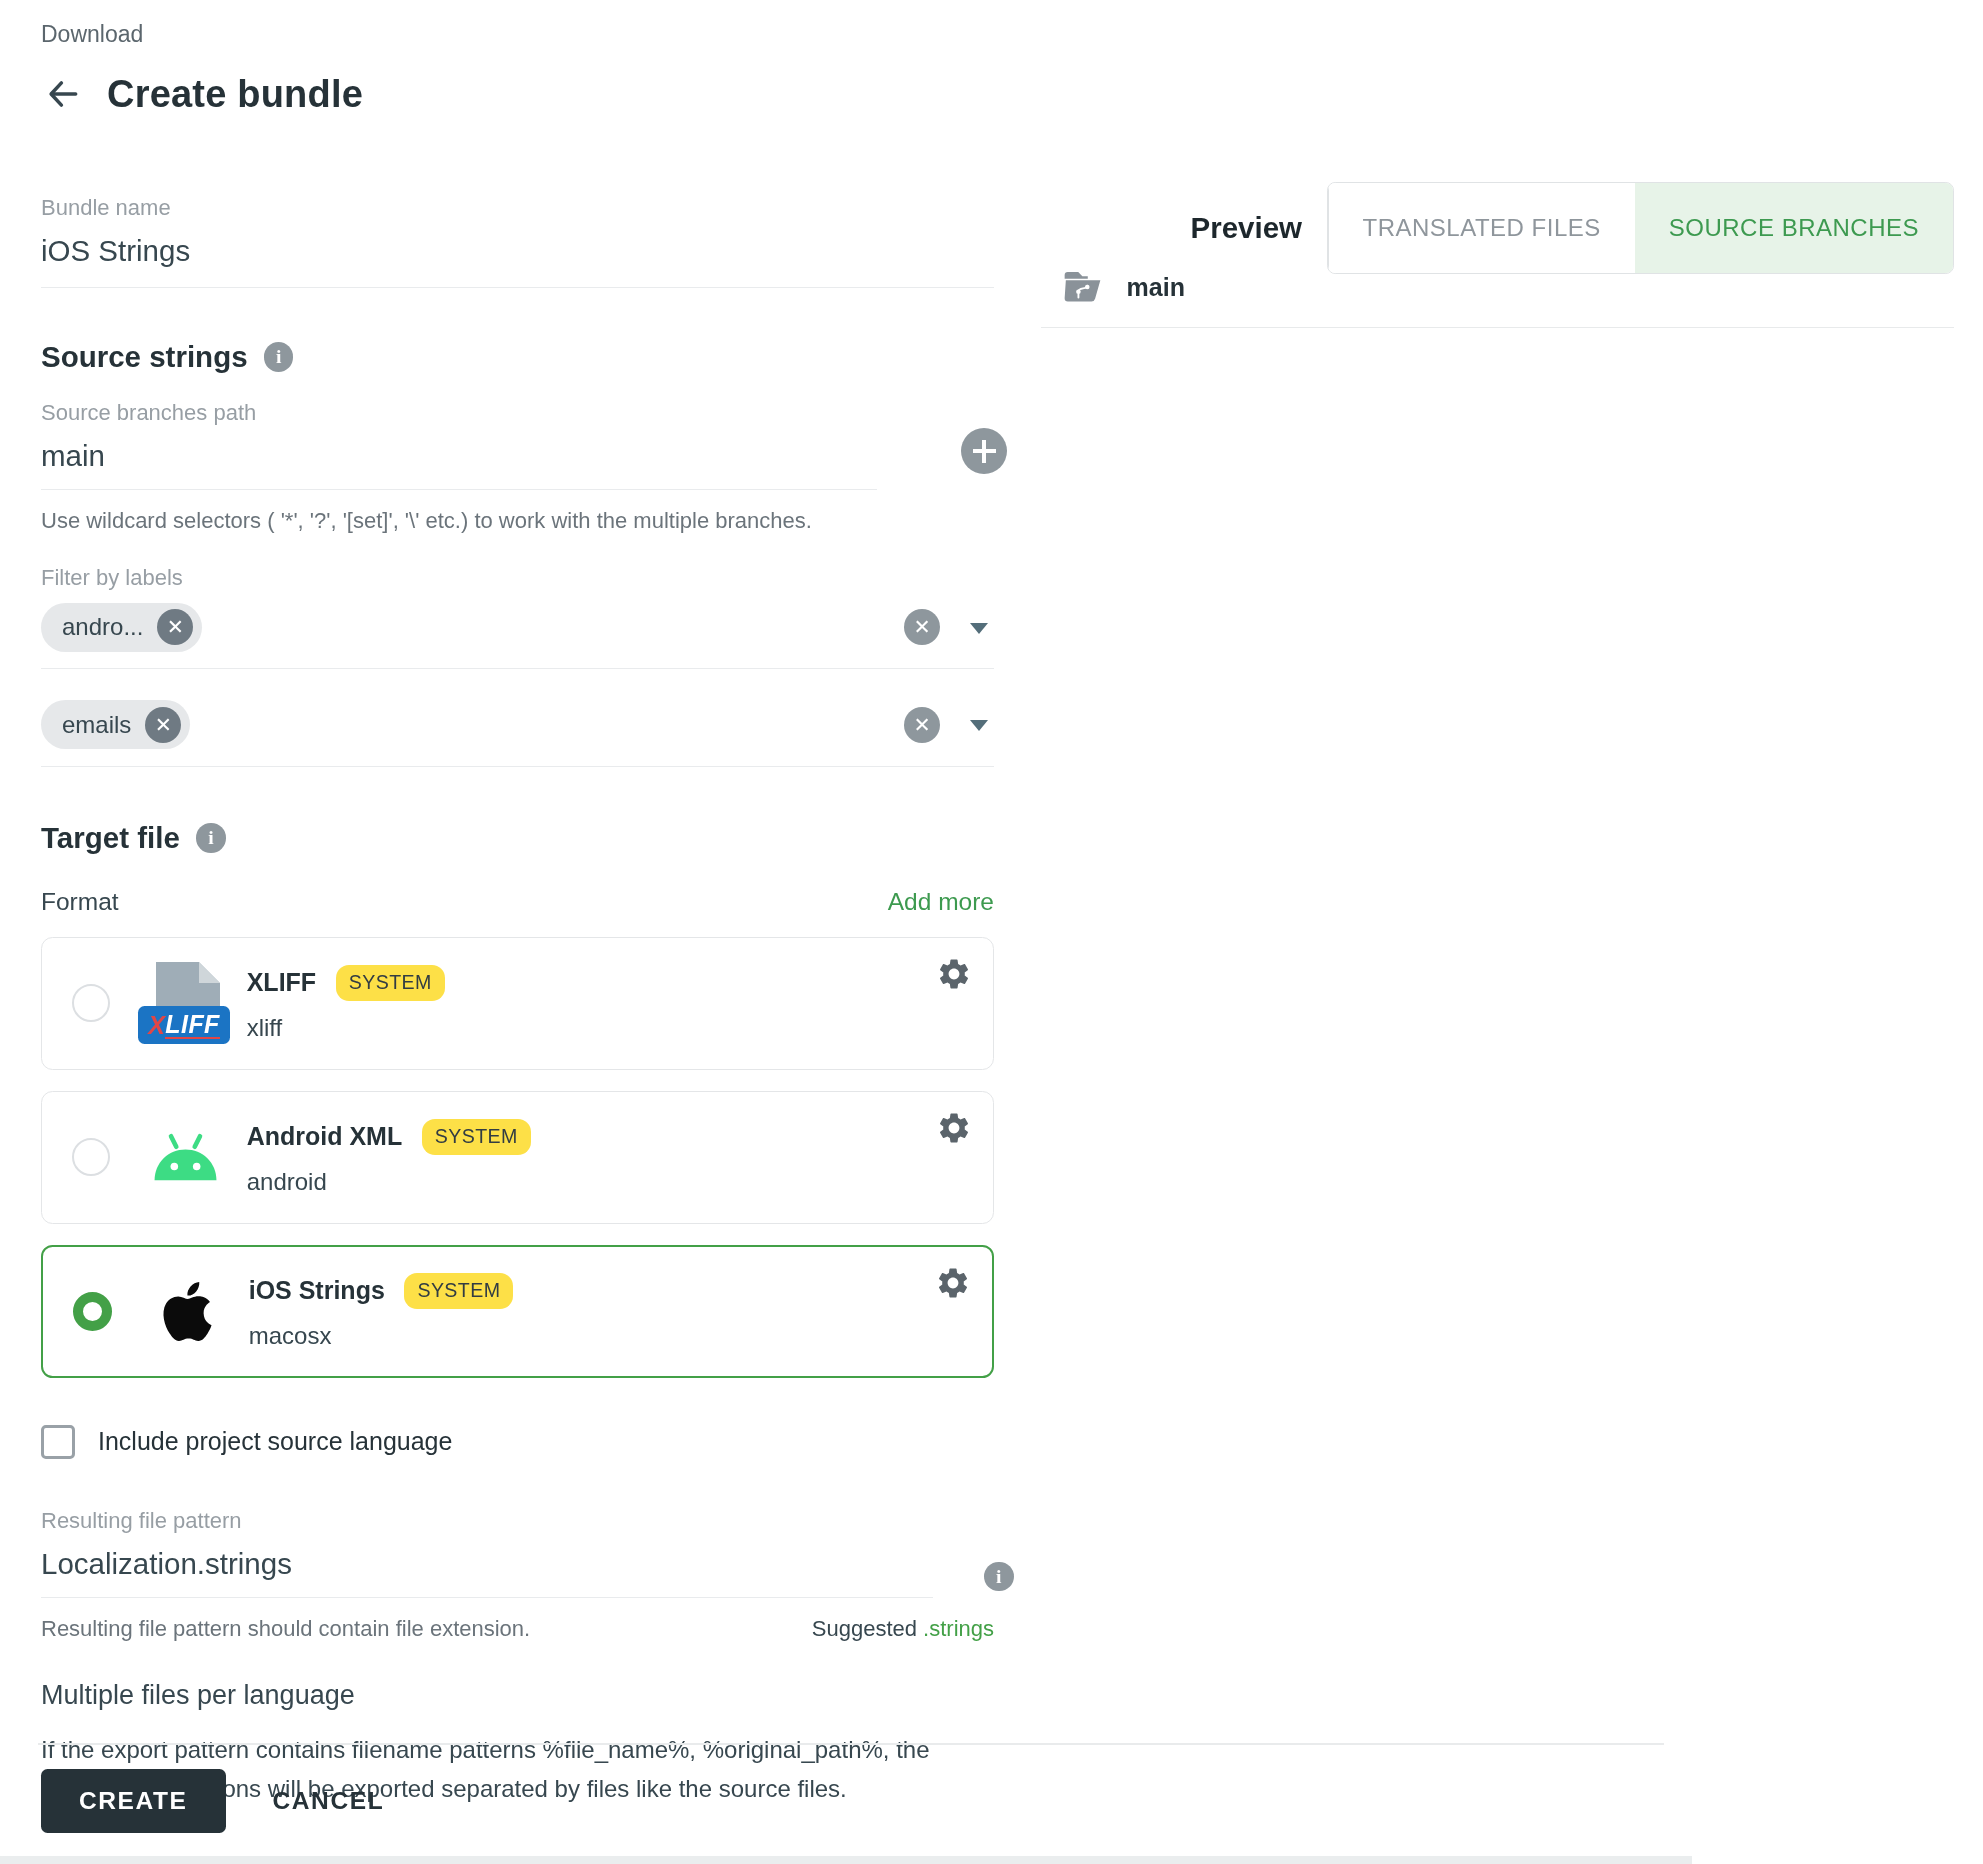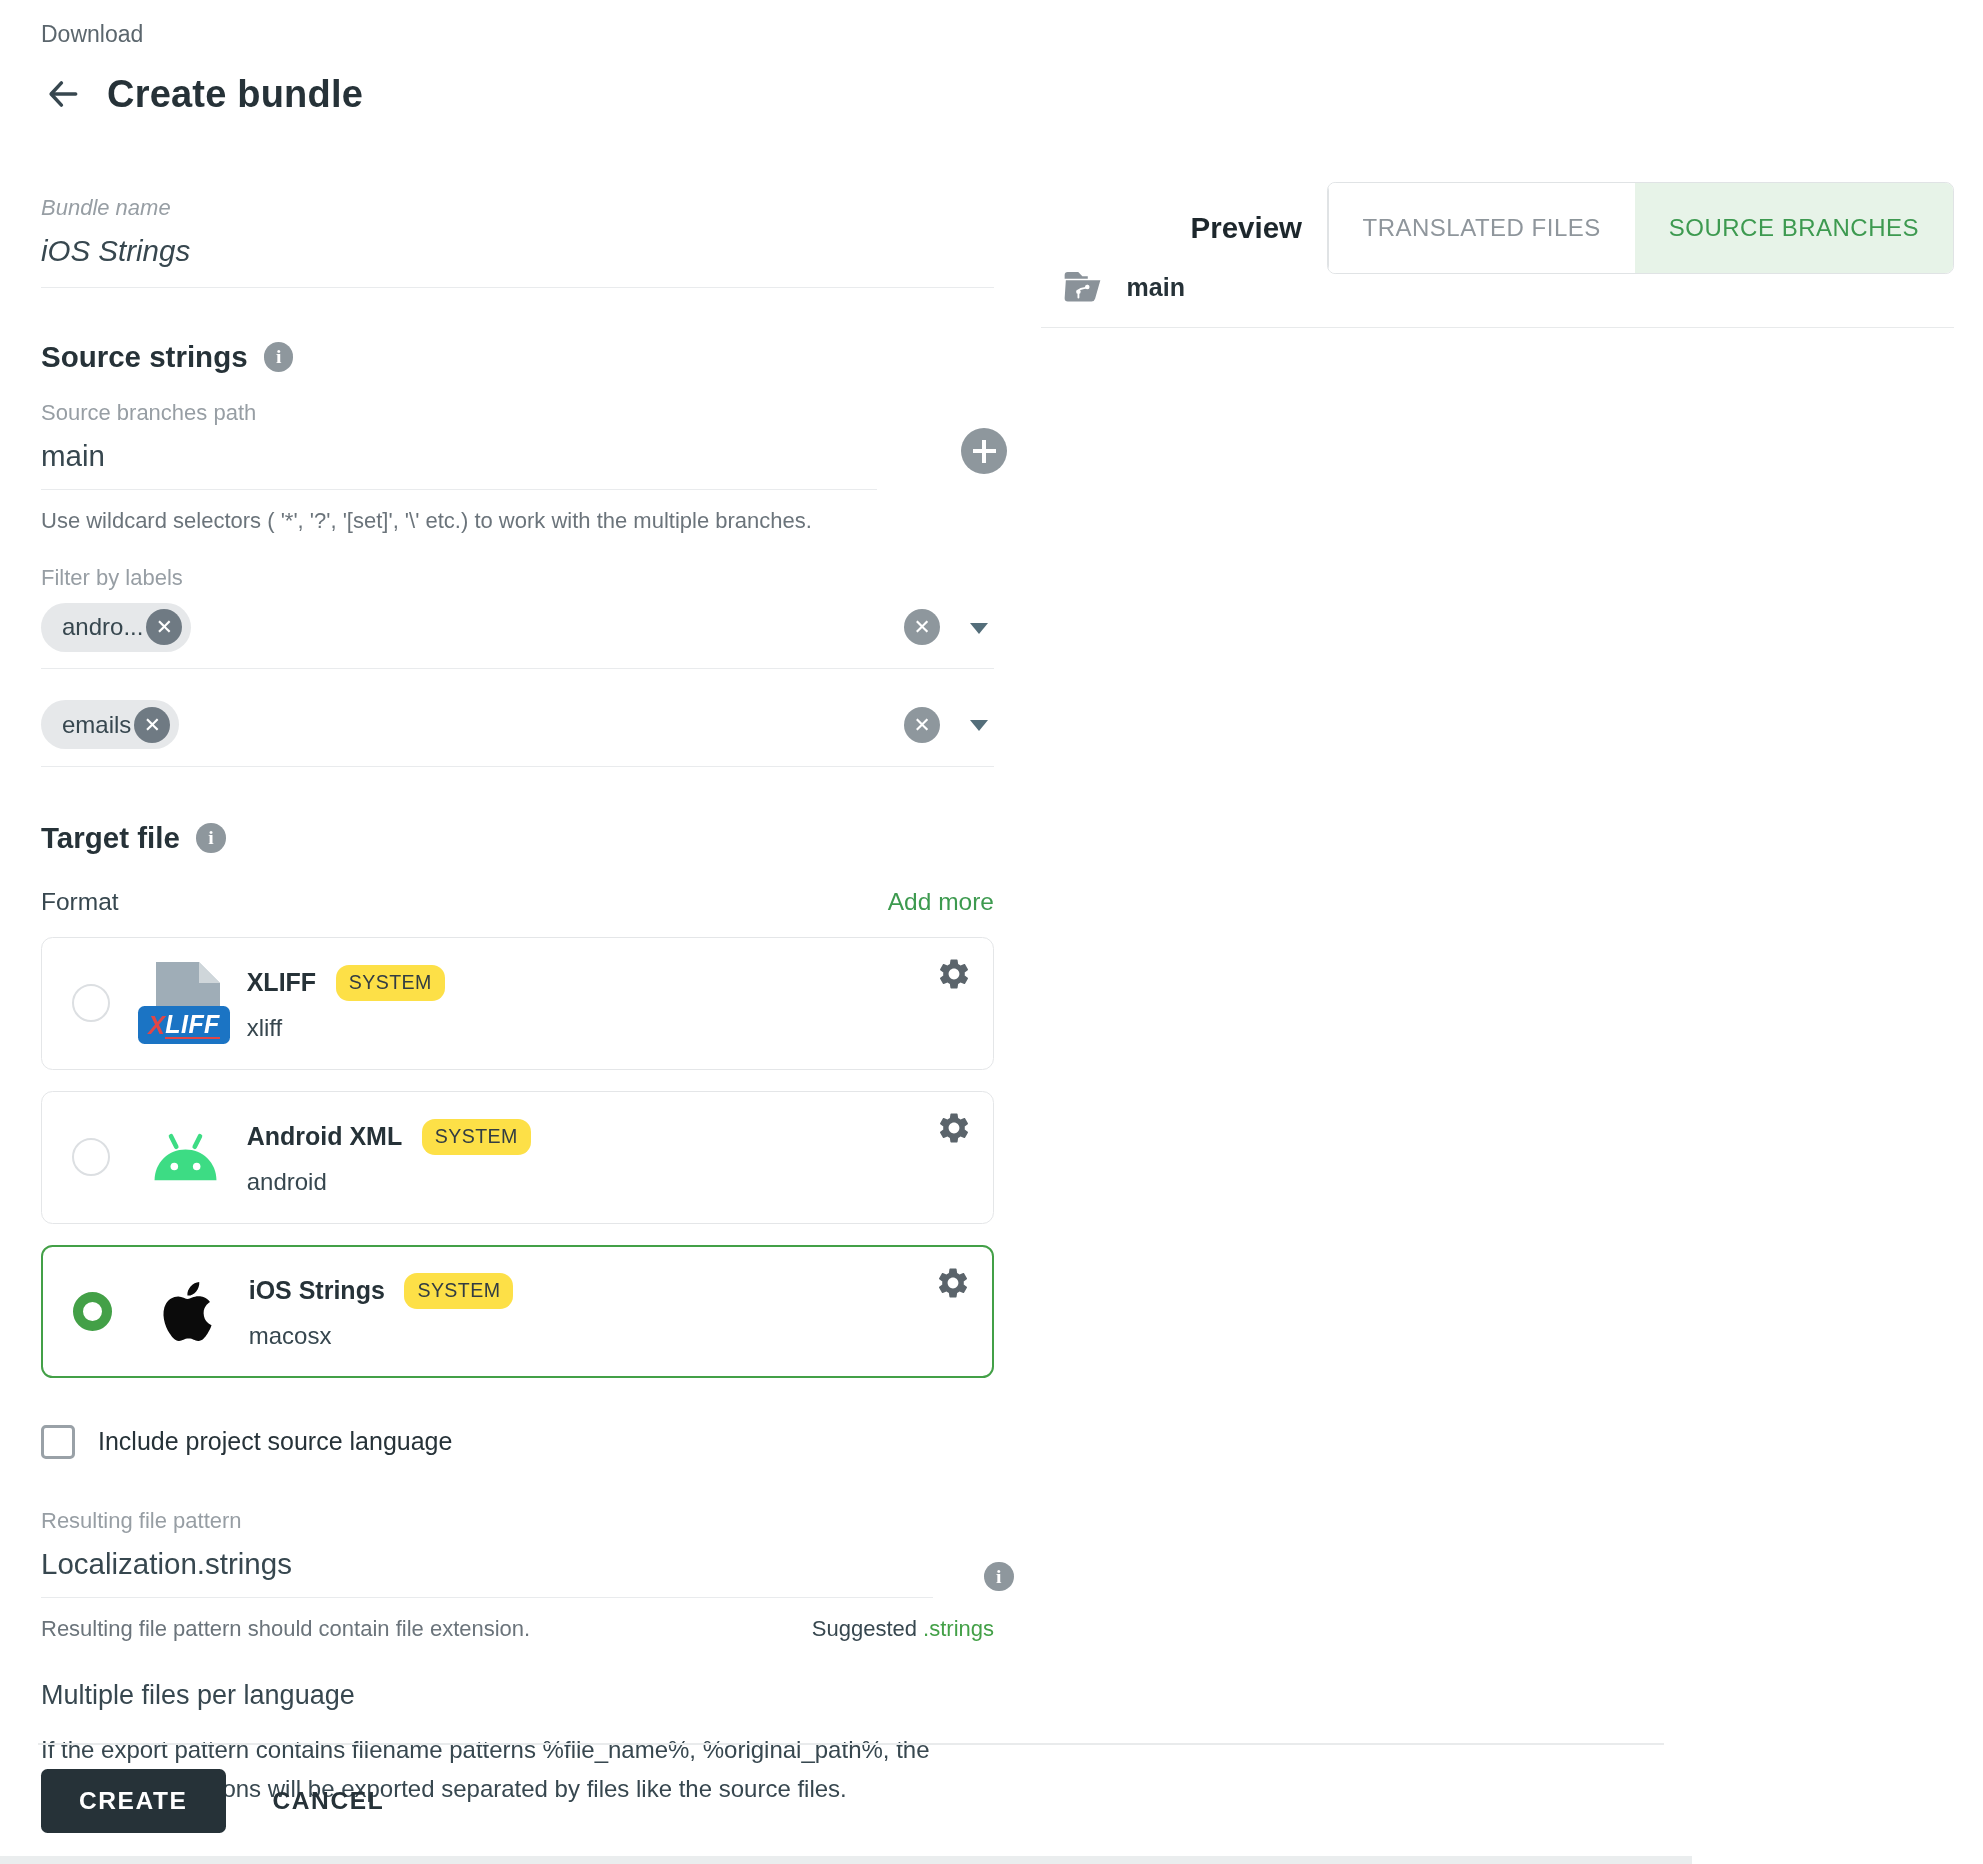--- a/index.html
+++ b/index.html
@@ -14,41 +14,41 @@
   .title-row { display:flex; align-items:center; gap:23px; margin-top:24.5px; }
   .back-arrow { width:43px; height:43px; display:flex; align-items:center; justify-content:center;
     cursor:pointer; color:#37474f; }
   .back-arrow svg { width:38px; height:38px; }
   .page-title { font-size:38px; font-weight:bold; color:#263238; letter-spacing:0.2px; }
 
   .field-label { font-size:22px; color:#979ea4; }
   .field-value { font-size:29.5px; color:#37474f; margin-top:13px; }
   .u-line { border-bottom:1.6px solid #e9ebed; }
 
-  .bundle-field { margin-top:79px; padding-bottom:19.6px;font-style:italic; }
+  .bundle-field { margin-top:79px; padding-bottom:19.6px; }
 
   .section-head { display:flex; align-items:center; gap:16.4px; }
   .section-title { font-size:29.5px; font-weight:bold; color:#263238; }
   .info-icon { width:29.5px; height:29.5px; border-radius:50%; background:#8e979d; color:#fff;
     display:flex; align-items:center; justify-content:center; font-size:19.6px; font-weight:bold;
     font-family:"Liberation Serif", serif; cursor:pointer; }
 
   .src-strings-head { margin-top:52px; }
   .branches-field { margin-top:26px; position:relative; }
   .branches-underline { width:836px; padding-bottom:16.4px; }
   .plus-btn { position:absolute; right:-13px; top:28px; width:46px; height:46px; border-radius:50%;
     background:#8e979d; cursor:pointer; }
   .plus-btn::before, .plus-btn::after { content:""; position:absolute; background:#fff; }
   .plus-btn::before { left:11.5px; top:20.5px; width:23px; height:4.9px; }
   .plus-btn::after  { left:20.5px; top:11.5px; width:4.9px; height:23px; }
   .hint { font-size:22px; color:#6b747b; margin-top:18px; }
 
   .labels-field { margin-top:31px; }
   .chip-row { position:relative; margin-top:11.5px; padding-bottom:16.4px; min-height:65px; }
-  .chip { display:inline-flex; align-items:center; gap:3px; background:#e6e8ea; border-radius:28px;
+  .chip { display:inline-flex; align-items:center; gap:14px; background:#e6e8ea; border-radius:28px;
     height:49px; padding:0 8.2px 0 21px; cursor:pointer; }
   .chip-text { font-size:24px; color:#37474f; }
   .chip-x { width:36px; height:36px; border-radius:50%; background:#6f7a83; color:#fff;
     display:flex; align-items:center; justify-content:center; font-size:20.5px; font-weight:bold; cursor:pointer; }
   .clear-x { position:absolute; right:54px; top:6.5px; width:36px; height:36px; border-radius:50%;
     background:#8e979d; color:#fff; display:flex; align-items:center; justify-content:center;
     font-size:20.5px; font-weight:bold; cursor:pointer; }
   .caret-down { position:absolute; right:6.5px; top:19.6px; width:0; height:0; cursor:pointer;
     border-left:9.8px solid transparent; border-right:9.8px solid transparent; border-top:11.5px solid #546e7a; }
 

